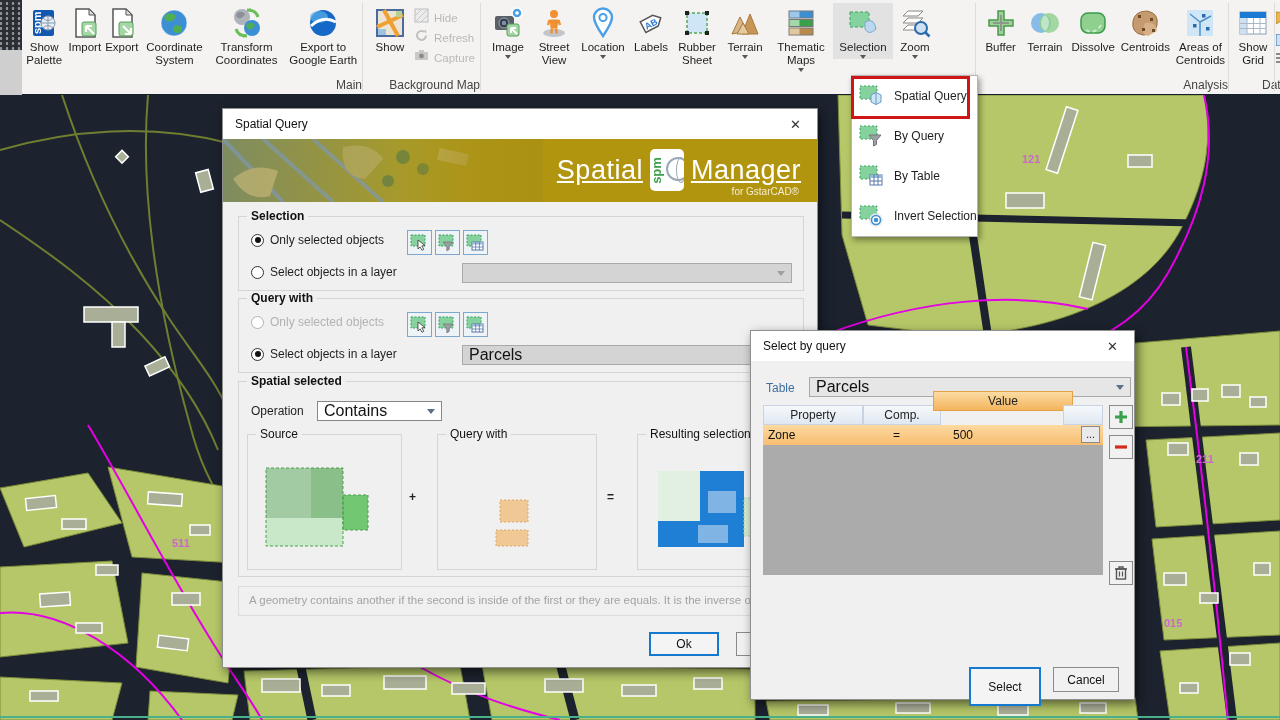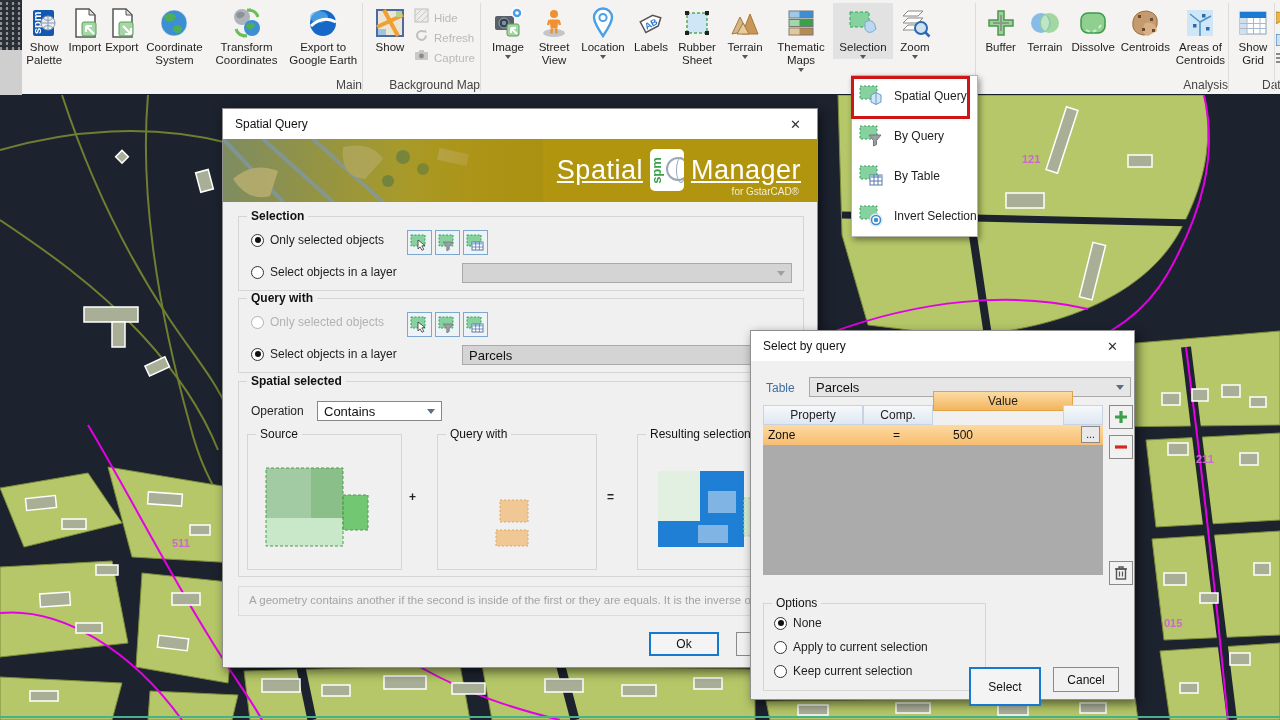--- a/index.html
+++ b/index.html
@@ -34,21 +34,21 @@
   .win-title { height:30px; background:#fff; display:flex; align-items:center; padding:0 12px; font-size:12px; color:#111; }
   .win-x { margin-left:auto; font-size:13px; color:#333; padding:0 4px; }
   .groupbox { position:absolute; border:1px solid #d5d5d5; }
   .gb-label { position:absolute; top:-8px; left:8px; background:#f0f0f0; font-size:12px; font-weight:bold; color:#111; padding:0 4px; line-height:14px; }
   .gb-label.normal { font-weight:normal; }
   .radio-row { position:absolute; display:flex; align-items:center; gap:6px; font-size:12px; color:#1e1e1e; }
   .radio-row.dis { color:#b2b2b2; }
   .radio { width:13px; height:13px; border:1px solid #333; border-radius:50%; background:#fff; position:relative; flex:none; }
   .radio.checked::after { content:""; position:absolute; left:2.5px; top:2.5px; width:6px; height:6px; border-radius:50%; background:#111; }
   .radio.dis { border-color:#b2b2b2; }
-  .combo { position:absolute; height:20px; border:1px solid #878787; background:#fff; font-size:13px; color:#111; display:flex; align-items:center; padding:0 6px; }
+  .combo { position:absolute; height:20px; border:1px solid #878787; background:#fff; font-size:16px; color:#111; display:flex; align-items:center; padding:0 6px; }
   .combo .chev { margin-left:auto; width:0; height:0; border-left:4px solid transparent; border-right:4px solid transparent; border-top:5px solid #5a6e84; }
   .combo.gray { background:#d4d4d4; border-color:#a9a9a9; }
   .combo.lightgray { background:#e6e6e6; border-color:#a9a9a9; }
   .combo.dis .chev { border-top-color:#9f9f9f; }
   .tbtn { position:absolute; width:25px; height:25px; border:1px solid #7da7cc; background:#eef3f8; display:flex; align-items:center; justify-content:center; }
   .btn { position:absolute; background:#f1f1f1; border:1px solid #8a8a8a; font-size:12px; color:#111; display:flex; align-items:center; justify-content:center; }
   .btn.focus { border:2px solid #1579d0; background:#f4f4f4; }
   .descbox { position:absolute; border:1px solid #dcdcdc; font-size:11.5px; color:#a3a3a3; padding:7px 0 0 10px; overflow:hidden; white-space:nowrap; }
   .opsign { position:absolute; font-size:12px; font-weight:bold; color:#222; }
 
@@ -700,21 +700,21 @@
     </div>
     <div style="position:absolute;left:15px;top:50px;font-size:12px;color:#3c6e9f">Table</div>
     <div class="combo lightgray" style="left:58px;top:46px;width:322px">
       <span>Parcels</span>
       <span class="chev"></span>
     </div>
 
     <div class="hdr" style="left:12px;top:74px;width:100px">
         <span>Property</span>
       </div>
-    <div class="hdr" style="left:112px;top:74px;width:70px">
+    <div class="hdr" style="left:112px;top:74px;width:78px">
         <span>Comp.</span>
       </div>
     <div class="hdr orange" style="left:182px;top:60px;width:140px">
         <span>Value</span>
       </div>
     <div class="hdr" style="left:312px;top:74px;width:40px"></div>
 
     <div class="grow" style="left:12px;top:94px;width:340px">
       <span style="position:absolute;left:5px">Zone</span>
       <span style="position:absolute;left:130px">=</span>
@@ -734,35 +734,20 @@
         </svg>
     </div>
     <div class="btn" style="left:358px;top:230px;width:24px;height:24px">
       <svg width="18" height="18" viewBox="0 0 18 18">
           <path d="M3,5 h12 M7,5 v-2 h4 v2" stroke="#555" stroke-width="1.4" fill="none"></path>
           <rect x="4.5" y="5" width="9" height="10" fill="none" stroke="#555" stroke-width="1.4"></rect>
           <path d="M7.5,7.5 v5 M10.5,7.5 v5" stroke="#555" stroke-width="1.2"></path>
         </svg>
     </div>
 
-    <div class="groupbox" style="left:12px;top:272px;width:223px;height:88px">
-      <span class="gb-label normal">Options</span>
-      <div class="radio-row" style="left:10px;top:12px">
-        <span class="radio checked"></span>
-        <span>None</span>
-      </div>
-      <div class="radio-row" style="left:10px;top:36px">
-        <span class="radio"></span>
-        <span>Apply to current selection</span>
-      </div>
-      <div class="radio-row" style="left:10px;top:60px">
-        <span class="radio"></span>
-        <span>Keep current selection</span>
-      </div>
-    </div>
 
     <div class="btn focus" style="left:218px;top:336px;width:72px;height:39px">
       <span>Select</span>
     </div>
     <div class="btn" style="left:302px;top:336px;width:66px;height:25px">
       <span>Cancel</span>
     </div>
   </div>
 
 </div>

